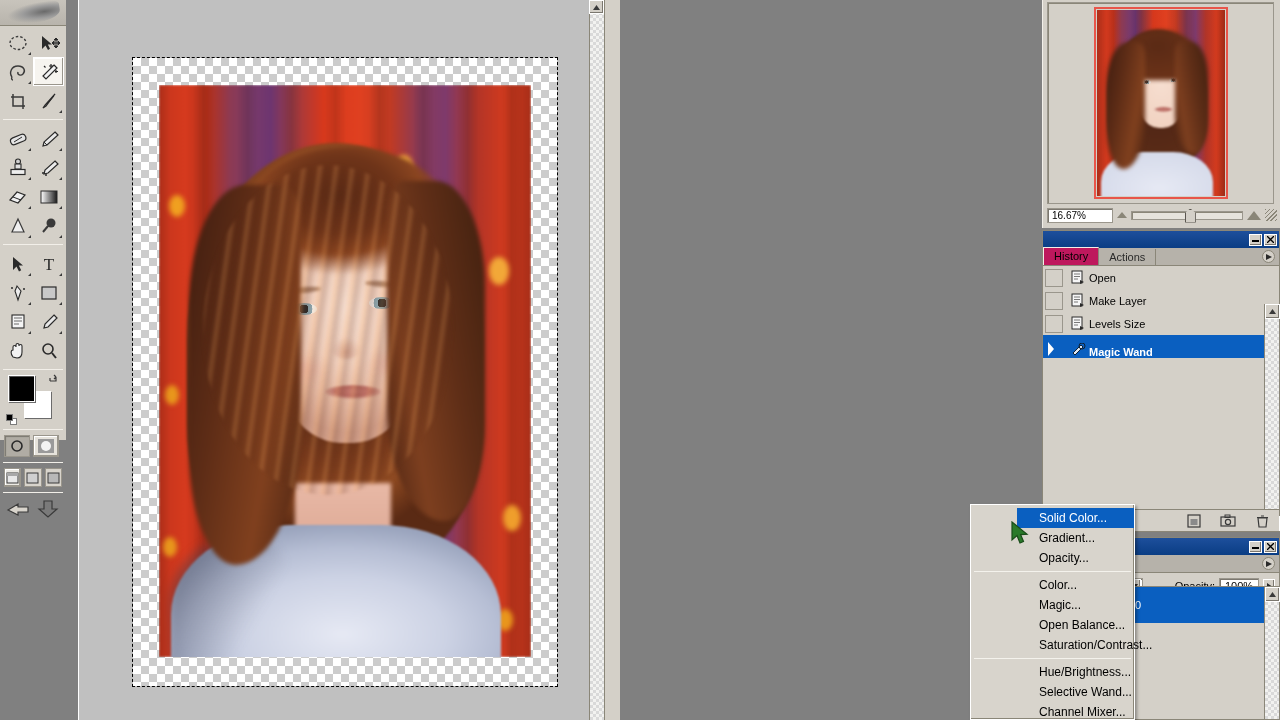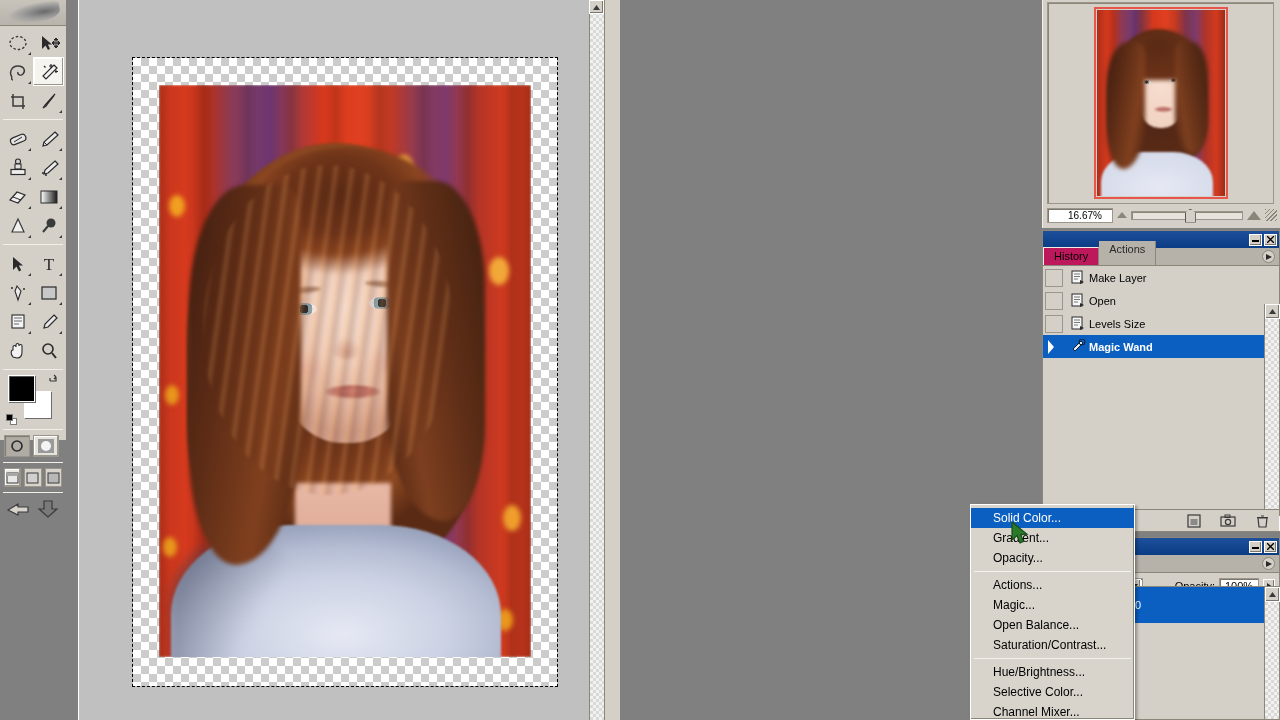--- a/index.html
+++ b/index.html
@@ -285,21 +285,21 @@
     position: absolute; left: 0; bottom: 4px;
     width: 238px; height: 18px;
     display: flex; align-items: center; gap: 4px;
     padding: 0 4px;
   }
   #nav-zoom-field {
     width: 66px; height: 15px;
     background: #fff;
     border: 1px solid #9a968c;
     box-shadow: inset 1px 1px 0 #7b776f;
-    font-size: 10px; line-height: 13px; padding-left: 20px;
+    font-size: 10px; line-height: 13px; padding-left: 4px;
     color: #000;
   }
   #nav-slider { flex: 1; height: 14px; position: relative; display: flex; align-items: center; gap: 4px; }
   .zoom-tri-s { width: 0; height: 0; border-left: 5px solid transparent; border-right: 5px solid transparent; border-bottom: 6px solid #8a8678; }
   .zoom-tri-l { width: 0; height: 0; border-left: 7px solid transparent; border-right: 7px solid transparent; border-bottom: 9px solid #8a8678; }
   #nav-track {
     flex: 1; height: 9px;
     background: #e6e3dc;
     border: 1px solid #9a968c;
     box-shadow: inset 1px 1px 0 #8a8678;
@@ -332,21 +332,21 @@
     font-size: 9px; line-height: 9px; color: #000;
   }
   .panel-tabs {
     height: 18px;
     background: #b6b2aa;
     display: flex; align-items: flex-end;
     position: relative;
     border-bottom: 1px solid #8a8678;
   }
   .ptab {
-    height: 24px; padding: 0 10px;
+    height: 16px; padding: 0 10px;
     font-size: 11px; line-height: 17px;
     color: #2a2a2a;
     background: #b6b2aa;
     border-right: 1px solid #8a8678;
     position: relative;
   }
   .ptab.active {
     background: #be185d;
     color: #000;
     height: 18px;
@@ -387,21 +387,21 @@
     border: 1px solid #6a6a6a;
     overflow: hidden; position: relative;
     margin-right: 7px;
   }
   .hist-row {
     height: 23px;
     display: flex; align-items: center;
     padding-left: 2px;
     color: #000; font-size: 11px;
   }
-  .hist-row.selected { background: #0a5fc0; color: #fff; font-weight: bold; }
+  .hist-row.selected { background: #0a5fc0; color: #fff; font-weight: bold; align-items: flex-end; }
   .hist-chk {
     width: 18px; height: 18px;
     border: 1px solid #9a968c;
     background: #d4d0c8;
     margin-right: 4px; flex: none;
   }
   .hist-row.selected .hist-chk { border-color: #0a5fc0; background: transparent; }
   .hist-icon { width: 22px; flex: none; display: flex; align-items: center; justify-content: center; }
   #hist-scroll {
     position: absolute; right: 0; top: 38px;
@@ -505,20 +505,21 @@
     z-index: 50;
     padding: 3px 0;
   }
   .menu-item {
     height: 20px;
     line-height: 20px;
     padding-left: 22px;
     font-size: 12px;
     color: #000;
     white-space: nowrap;
+    margin-left: 46px;
   }
   .menu-item.highlight {
     background: #0a5fc0;
     color: #ffffff;
   }
   .menu-sep {
     height: 1px;
     margin: 3px 3px;
     background: #8a8678;
     border-bottom: 1px solid #f4f2ec;
@@ -864,32 +865,32 @@
 
     <div class="hist-row">
       <span class="hist-chk"></span>
       <span class="hist-icon">
         <svg width="14" height="15">
             <rect x="1" y="1" width="10" height="12" fill="#f6f6f6" stroke="#2a2a2a" stroke-width="1"></rect>
             <path d="M3 4 h6 M3 6.5 h6 M3 9 h4" stroke="#6a6a6a" stroke-width=".9"></path>
             <path d="M9 10 l4 2 l-4 2 z" fill="#2a2a2a"></path>
           </svg>
       </span>
-      <span>Make Layer</span>
+      <span>Open</span>
     </div>
     <div class="hist-row">
       <span class="hist-chk"></span>
       <span class="hist-icon">
         <svg width="14" height="15">
             <rect x="1" y="1" width="10" height="12" fill="#f6f6f6" stroke="#2a2a2a" stroke-width="1"></rect>
             <path d="M3 4 h6 M3 6.5 h6 M3 9 h4" stroke="#6a6a6a" stroke-width=".9"></path>
             <path d="M9 10 l4 2 l-4 2 z" fill="#2a2a2a"></path>
           </svg>
       </span>
-      <span>Open</span>
+      <span>Make Layer</span>
     </div>
     <div class="hist-row">
       <span class="hist-chk"></span>
       <span class="hist-icon">
         <svg width="14" height="15">
             <rect x="1" y="1" width="10" height="12" fill="#f6f6f6" stroke="#2a2a2a" stroke-width="1"></rect>
             <path d="M3 4 h6 M3 6.5 h6 M3 9 h4" stroke="#6a6a6a" stroke-width=".9"></path>
             <path d="M9 10 l4 2 l-4 2 z" fill="#2a2a2a"></path>
           </svg>
       </span>
@@ -1015,27 +1016,27 @@
       </div>
     </div>
   </div>
 </div>
 
 <div id="context-menu">
   <div class="menu-item highlight">Solid Color...</div>
   <div class="menu-item">Gradient...</div>
   <div class="menu-item">Opacity...</div>
   <div class="menu-sep"></div>
-  <div class="menu-item">Actions...</div>
+  <div class="menu-item">Color...</div>
   <div class="menu-item">Magic...</div>
   <div class="menu-item">Open Balance...</div>
   <div class="menu-item">Saturation/Contrast...</div>
   <div class="menu-sep"></div>
   <div class="menu-item">Hue/Brightness...</div>
-  <div class="menu-item">Selective Color...</div>
+  <div class="menu-item">Selective Wand...</div>
   <div class="menu-item">Channel Mixer...</div>
 </div>
 
 <div id="cursor">
   <svg width="20" height="26">
     <path d="M1 1 L1 19 L6 14.5 L9 22 L12.5 20.5 L9.6 13.6 L16 13.2 Z" fill="#2a7a2a" stroke="#1a4d1a" stroke-width="1.2"></path>
   </svg>
 </div>
 
 </body></html>

